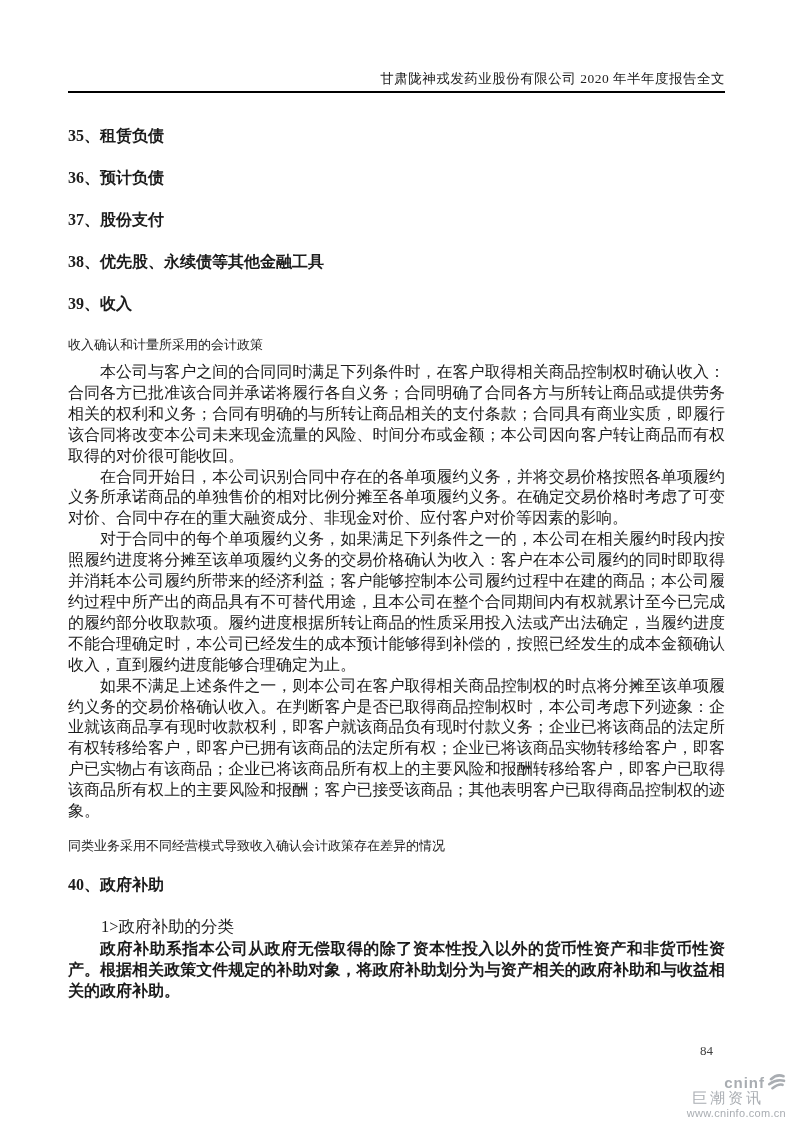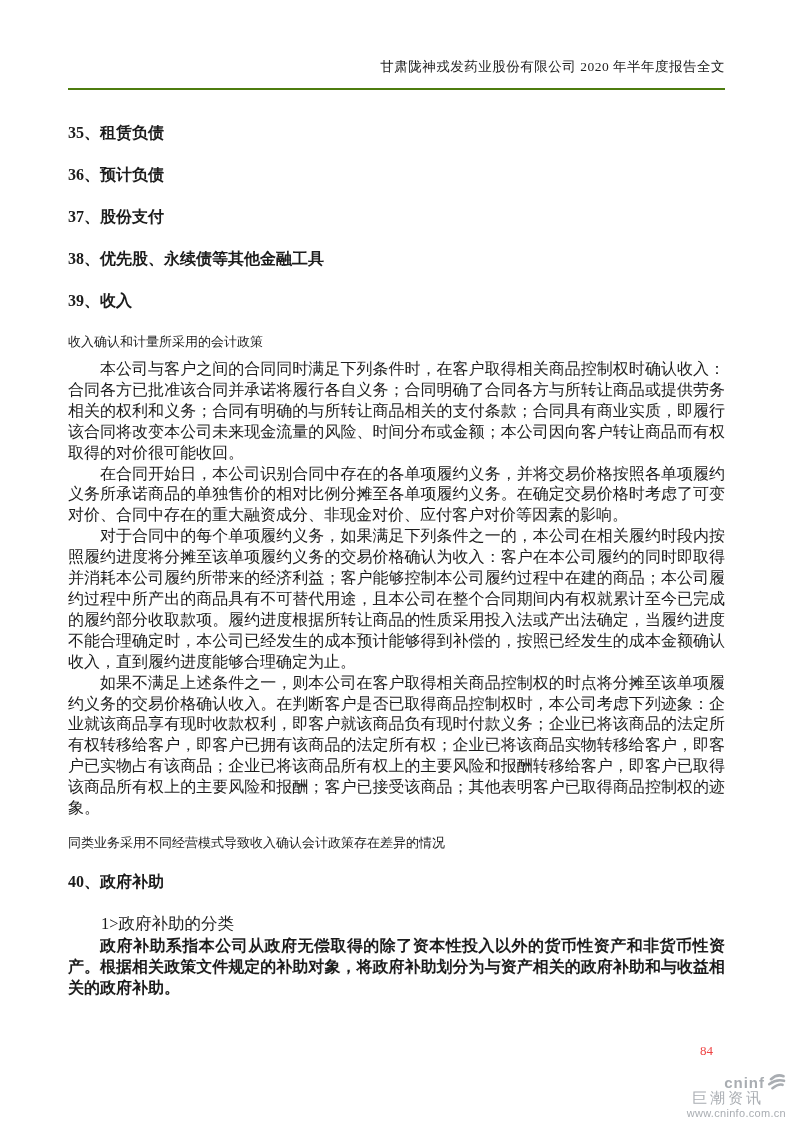--- a/index.html
+++ b/index.html
@@ -6,24 +6,24 @@
   .page {
     position: relative;
     width: 793px;
     height: 1122px;
     background: #ffffff;
     color: #1c1c1c;
     font-family: "Liberation Serif", "DejaVu Serif", serif;
     overflow: hidden;
   }
   .doc-header {
-    margin: 0 68px;
+    margin: 12px 68px;
     padding-top: 57px;
-    padding-bottom: 13px;
-    border-bottom: 2px solid #4d7c0f;
+    padding-bottom: 4px;
+    border-bottom: 2px solid #000000;
     text-align: right;
   }
   .doc-header-title {
     font-size: 13.5px;
     line-height: 16px;
     color: #1c1c1c;
     letter-spacing: 0.5px;
   }
   .doc-body { margin: 0 68px; }
   .sec {
@@ -53,21 +53,21 @@
     font-size: 16.5px;
     line-height: 19px;
     text-indent: 2em;
   }
   .para-gap { margin-top: 3px; font-weight: bold; }
   .page-number {
     position: absolute;
     top: 1043px;
     right: 80px;
     font-size: 13px;
-    color: #ef4444;
+    color: #404040;
   }
   .stamp {
     position: absolute;
     right: 7px;
     top: 1074px;
     text-align: right;
     color: #a9adb2;
     font-family: "Liberation Sans", "DejaVu Sans", sans-serif;
     line-height: 1;
   }

